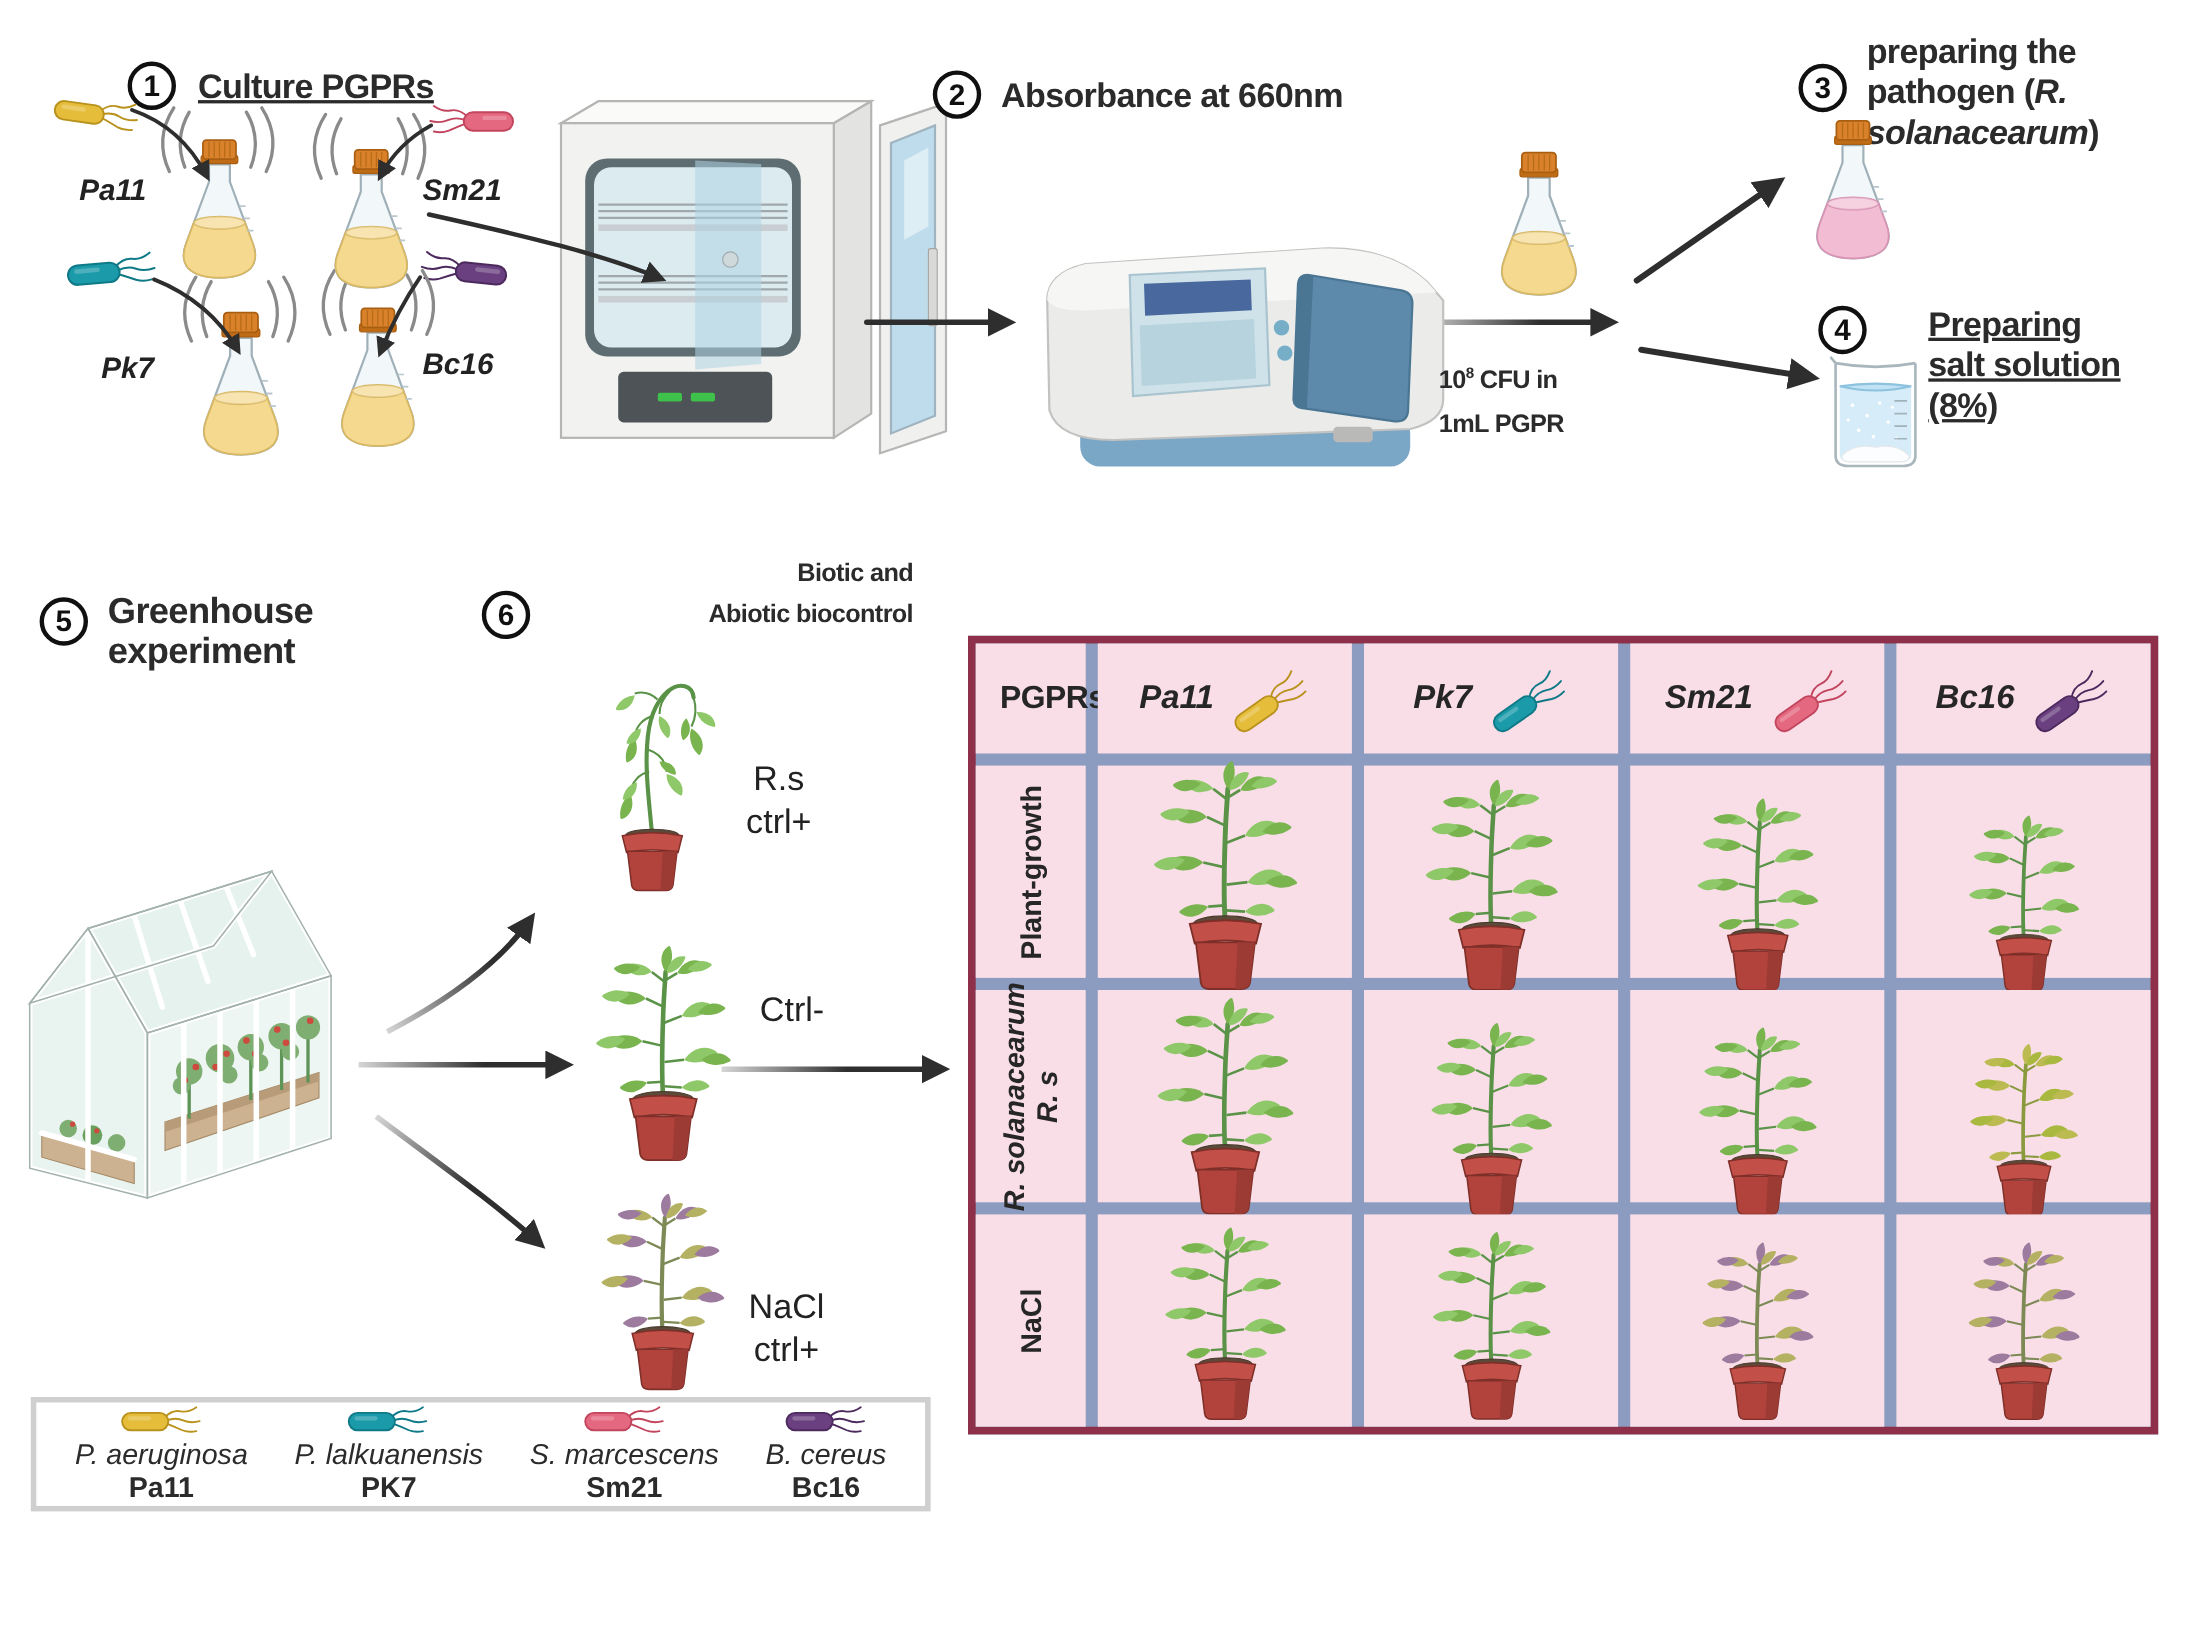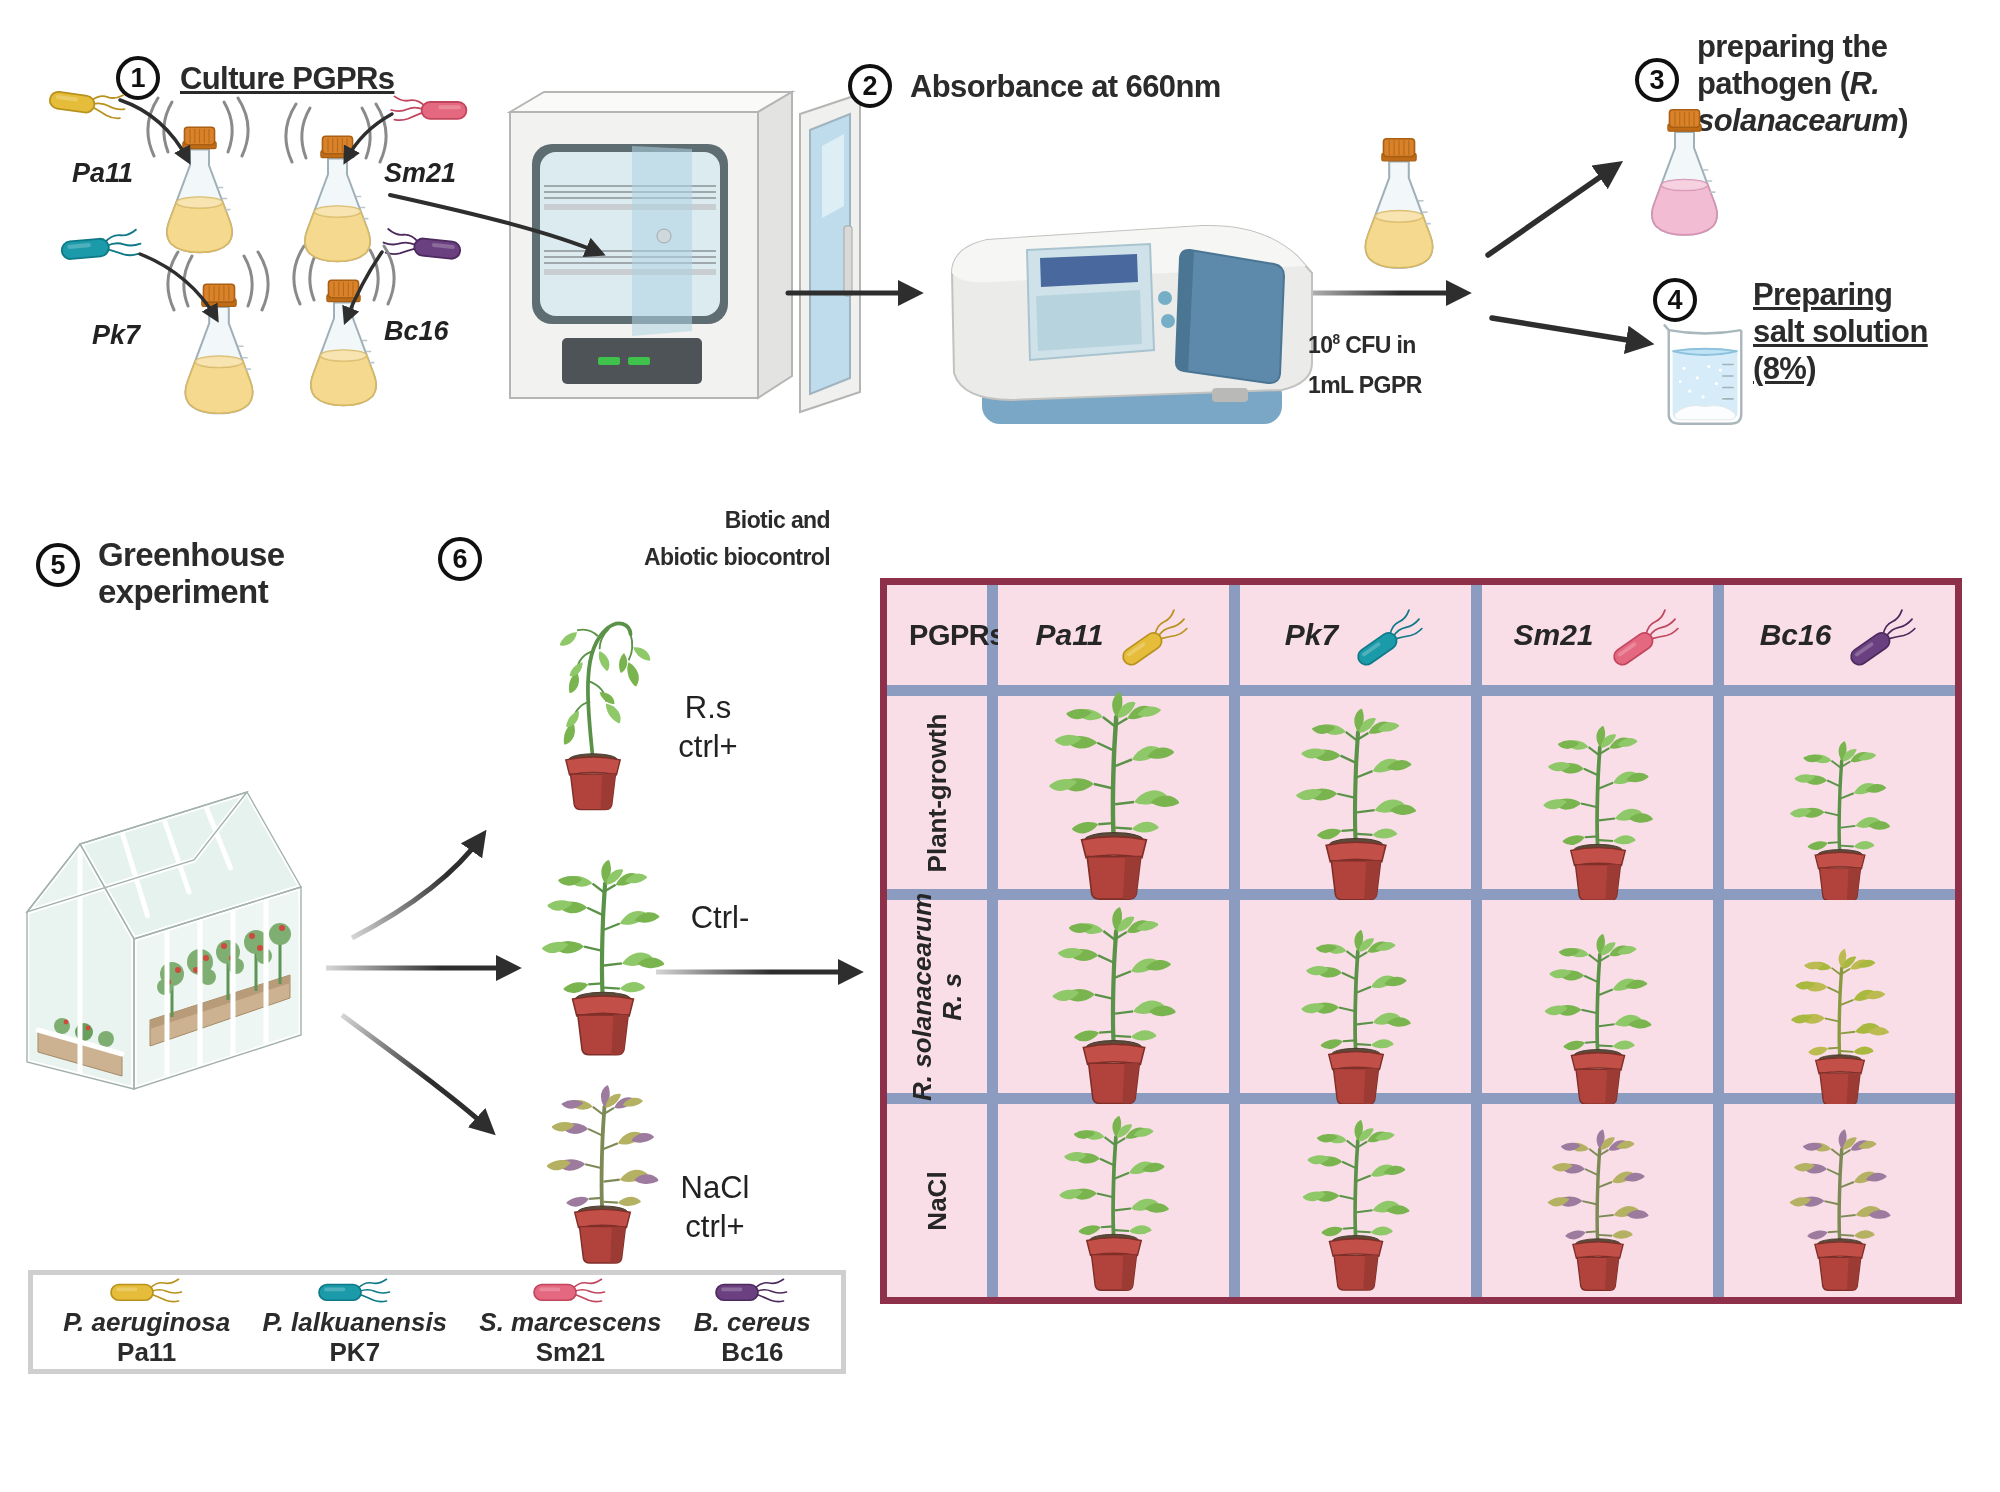--- a/index.html
+++ b/index.html
@@ -30,21 +30,21 @@
   .plantcell .plant{position:absolute;left:50%;bottom:-16px;transform:translateX(-50%);}
   .plantcell[data-row="2"] .plant{bottom:2px;}
   
   .pal-healthy{--leaf1:#79b44f;--leaf2:#8fc868;--stem:#5a9347;}
   .pal-yellow{--leaf1:#bcbb52;--leaf2:#a9b83e;--stem:#8a9a3e;}
   .pal-stress{--leaf1:#9c7b9e;--leaf2:#b5b163;--stem:#7d8a56;}
   
   .legend{position:absolute;left:28px;top:1270px;width:818px;height:104px;background:#fff;
     border:5px solid #cfcfcf;box-sizing:border-box;display:flex;align-items:center;justify-content:space-around;padding:0 14px;}
   .lentry{display:flex;flex-direction:column;align-items:center;line-height:30px;}
-  .lsp{font-style:italic;font-weight:700;font-size:26px;color:#2b2b2b;}
+  .lsp{font-style:italic;font-weight:400;font-size:26px;color:#2b2b2b;}
   .lst{font-weight:700;font-size:26px;color:#2b2b2b;}
   .flip{transform:scaleX(-1);}
 </style>
 </head>
 <body>
 
 <div class="canvas">
 
   <svg width="0" height="0" style="position:absolute" aria-hidden="true">
     <defs>

